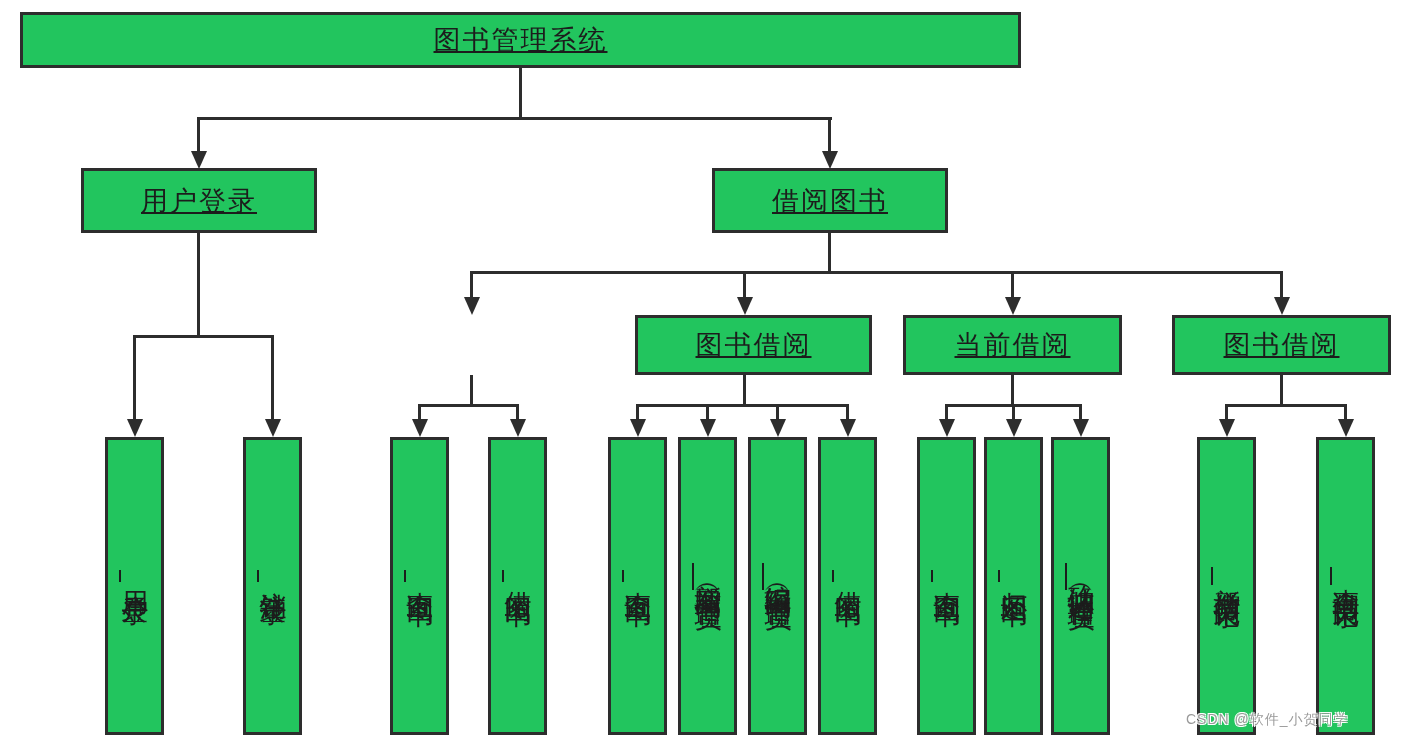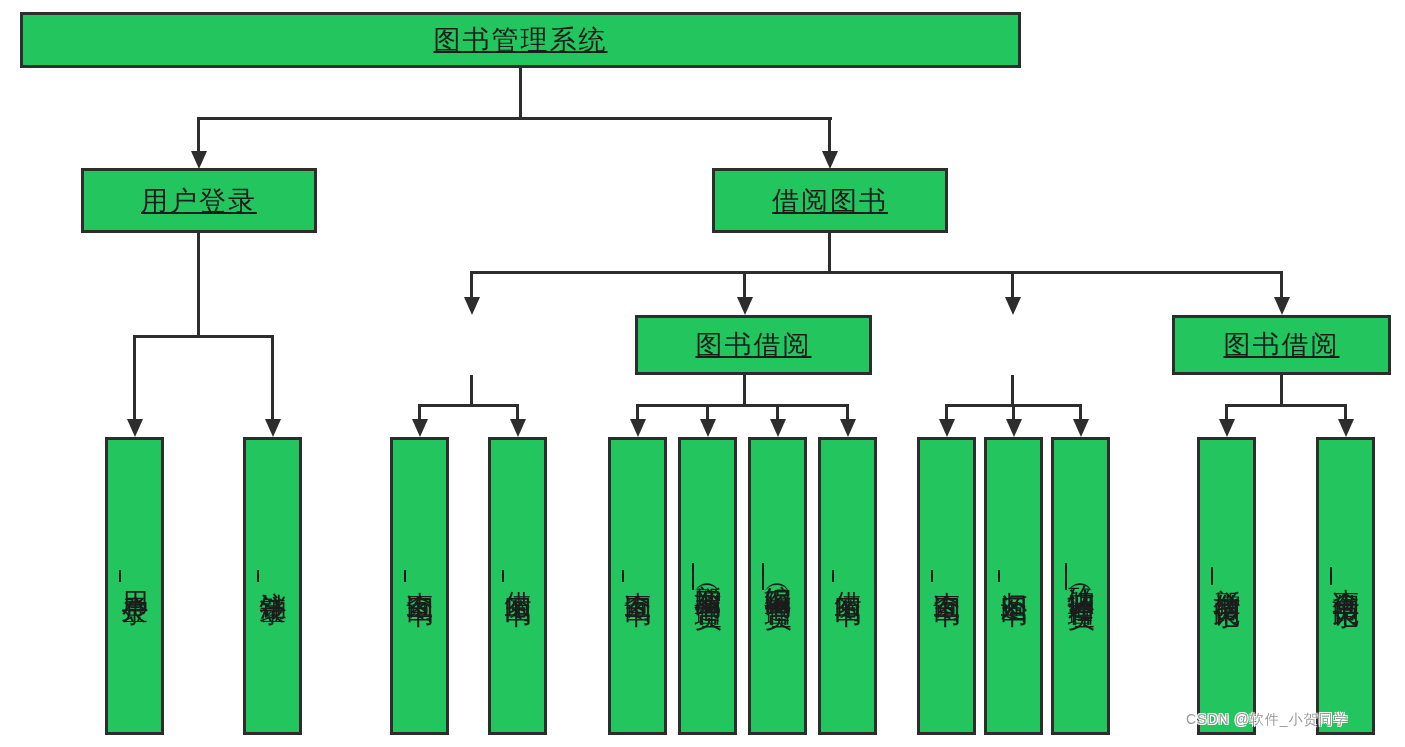--- a/index.html
+++ b/index.html
@@ -68,20 +68,23 @@
   <div class="tri" style="left:464px;top:297px"></div>
   <div class="lv" style="left:743px;top:271px;height:27px"></div>
   <div class="tri" style="left:737px;top:297px"></div>
   <div class="lv" style="left:1011px;top:271px;height:27px"></div>
   <div class="tri" style="left:1005px;top:297px"></div>
   <div class="lv" style="left:1280px;top:271px;height:27px"></div>
   <div class="tri" style="left:1274px;top:297px"></div>
 
   <div class="bx" style="left:635px;top:315px;width:237px;height:60px">
     <span class="hl">图书借阅</span>
+  </div>
+  <div class="bx" style="left:903px;top:315px;width:219px;height:60px">
+    <span class="hl">当前借阅</span>
   </div>
   <div class="bx" style="left:1172px;top:315px;width:219px;height:60px">
     <span class="hl">图书借阅</span>
   </div>
 
   <div class="lv" style="left:470px;top:375px;height:31px"></div>
   <div class="lh" style="left:418px;top:404px;width:101px"></div>
   <div class="lv" style="left:418px;top:404px;height:15px"></div>
   <div class="tri" style="left:412px;top:419px"></div>
   <div class="lv" style="left:516px;top:404px;height:15px"></div>

